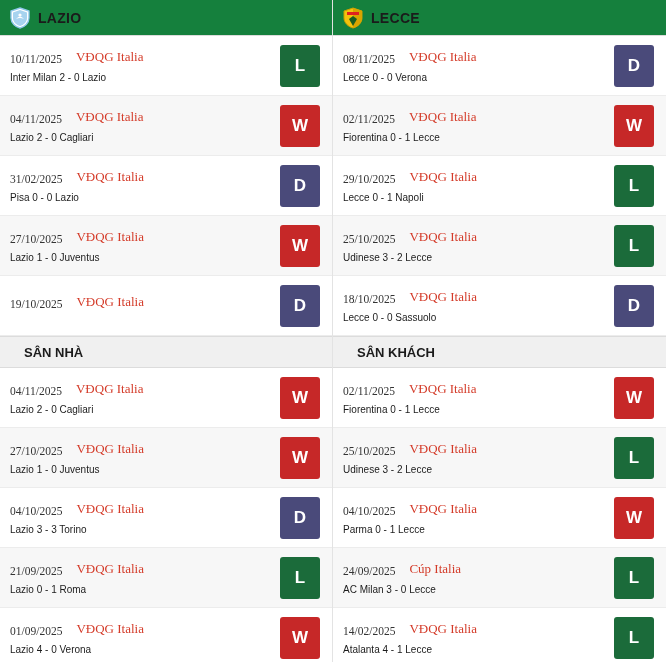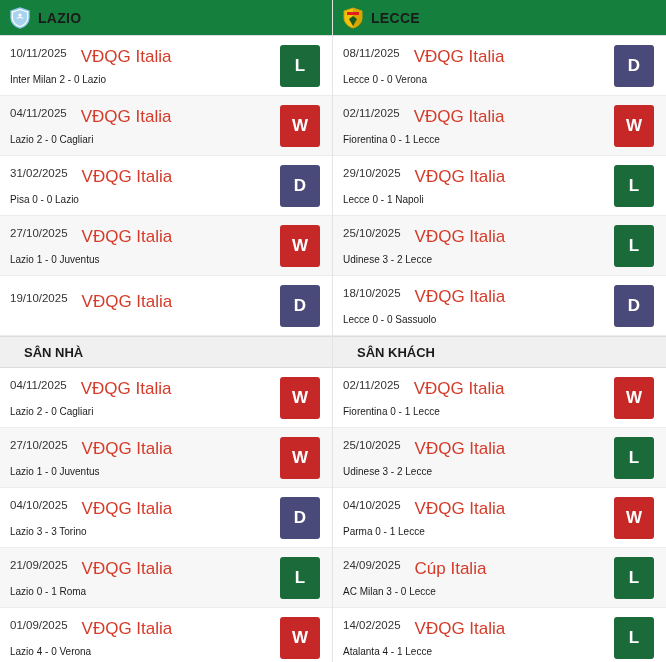--- a/index.html
+++ b/index.html
@@ -70,30 +70,31 @@
     background: #ffffff;
     position: relative;
   }
   .match-row.alt { background: #f7f7f7; }
   .match-info {
     flex: 1 1 auto;
     min-width: 0;
   }
   .meta-line {
     display: flex;
-    align-items: flex-start;
+    align-items: flex-end;
     gap: 14px;
     margin-bottom: 7px;
+    font-family: Liberation Serif, serif;
   }
   .date {
     font-size: 11.5px;
     color: #333;
   }
   .comp {
-    font-size: 17px;
+    font-size: 13px;
     color: #d43b29;
   }
   .score-line {
     font-size: 10px;
     color: #1b1b1b;
     white-space: nowrap;
     overflow: hidden;
     text-overflow: ellipsis;
   }
   .result-badge {

